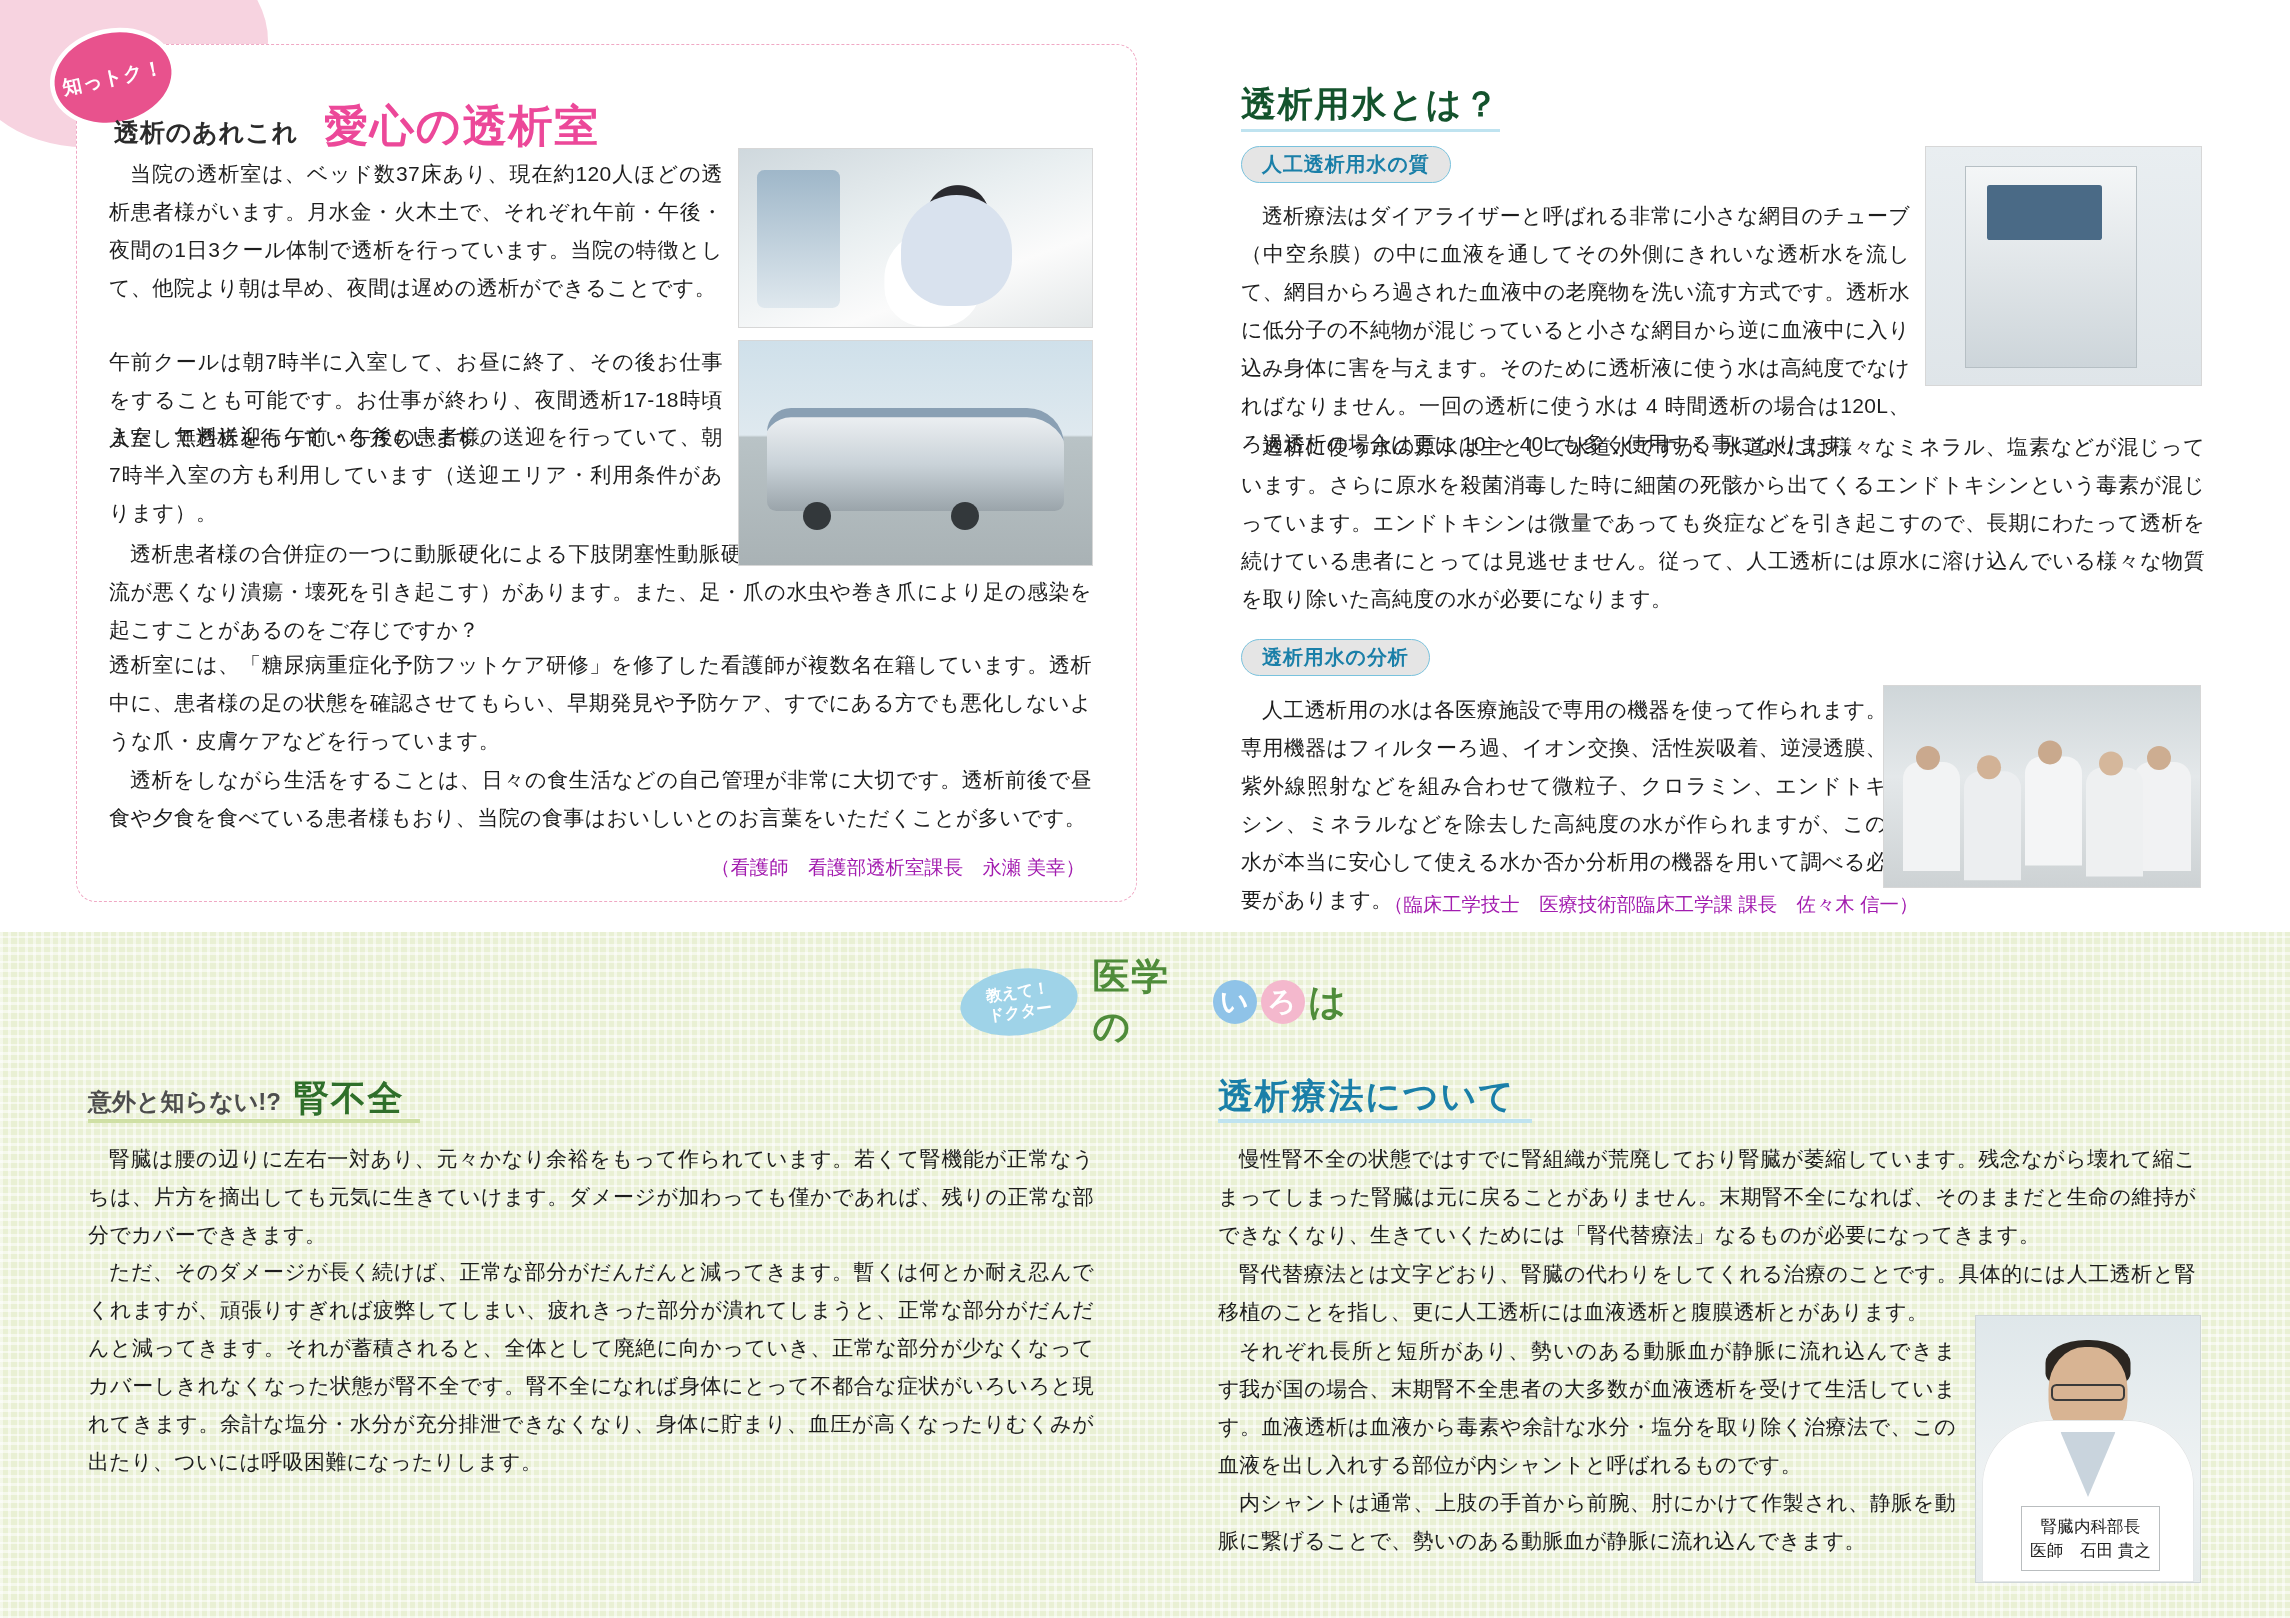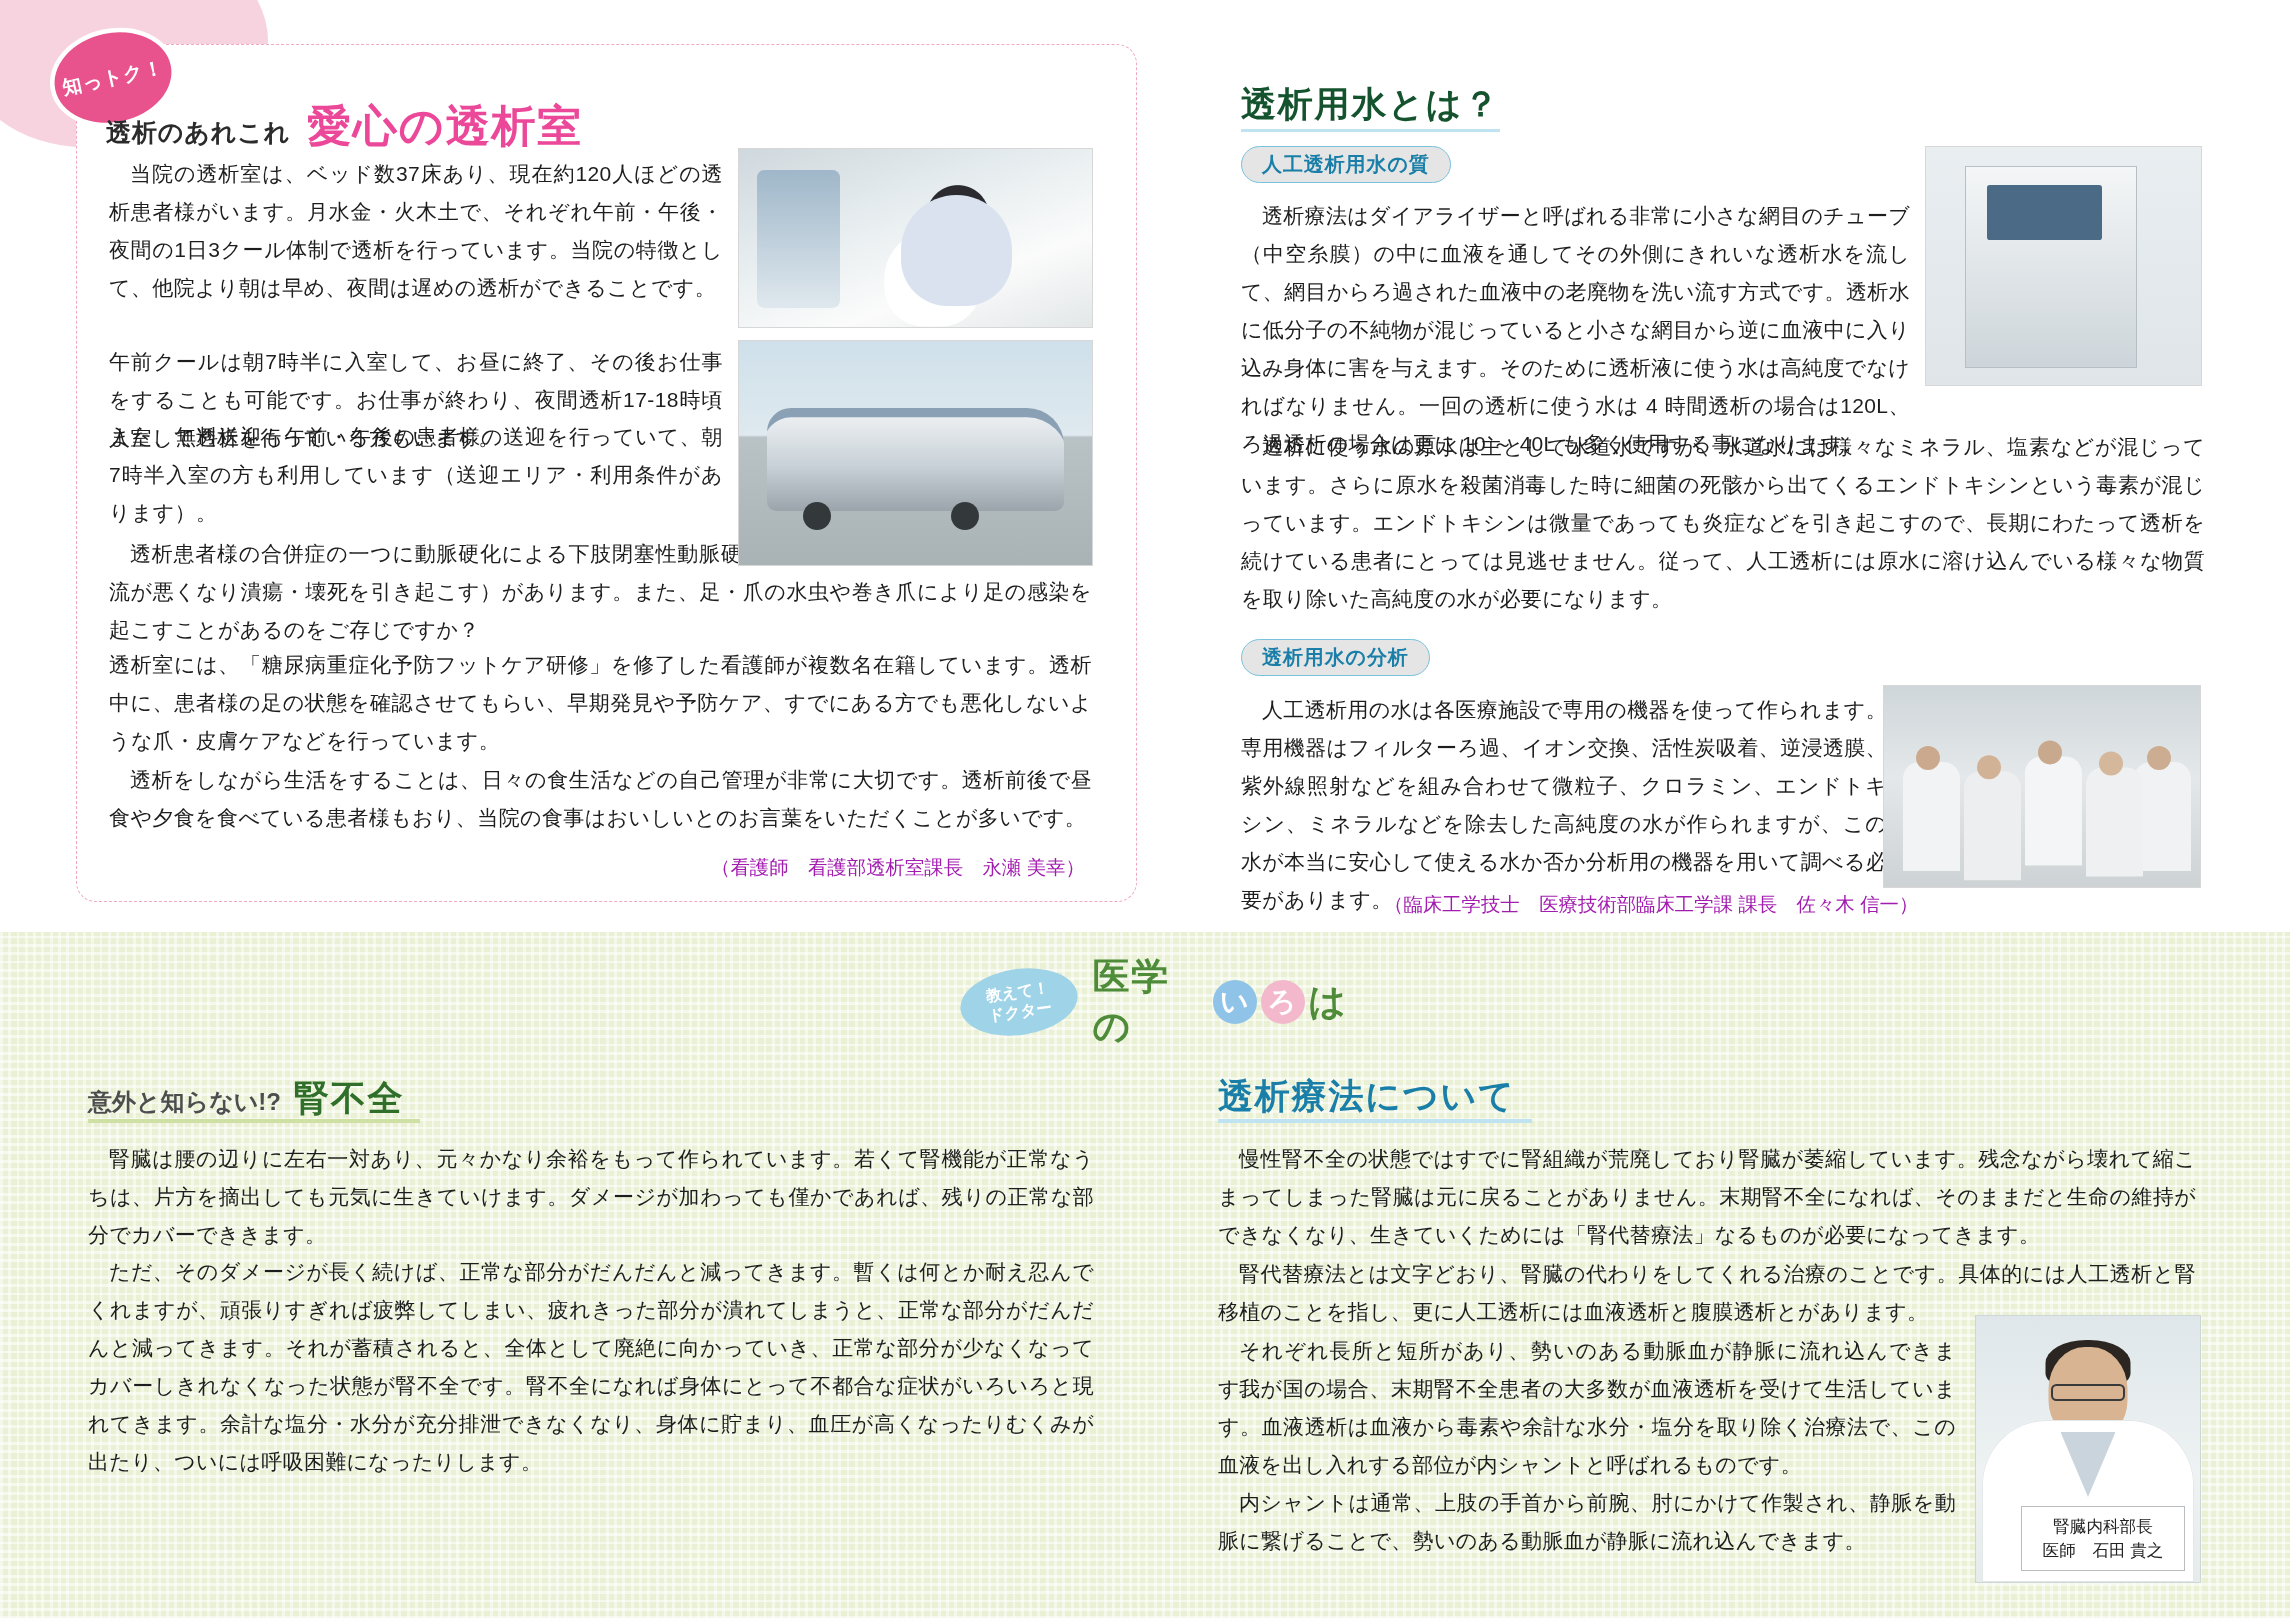--- a/index.html
+++ b/index.html
@@ -27,21 +27,21 @@
     transform: rotate(-12deg);
     display:flex; align-items:center; justify-content:center;
     color:#fff; font-size:19.4px; font-weight:bold; letter-spacing:0.9px;
     box-shadow:0 0 0 4.6px #ffffff;
   }
 
   .left-card {
     position:absolute; left:76px; top:44px; width:1061px; height:858px;
     background:#ffffff; border:1.8px dashed #f0a8c4; border-radius:20px;
   }
-  .card-title-row { position:absolute; left:106px; top:97px; display:flex; align-items:baseline; gap:17px; }
+  .card-title-row { position:absolute; left:114px; top:97px; display:flex; align-items:baseline; gap:26px; }
   .card-sub { font-size:25px; font-weight:bold; color:#2b2b2b; letter-spacing:0.9px; }
   .card-main { font-size:44px; font-weight:bold; color:#ec4899; letter-spacing:1.8px; }
 
   .ltext { position:absolute; color:#1d1d1d; font-size:21px; line-height:38px; letter-spacing:0.4px; text-align:justify; }
   .indent { text-indent:1em; }
 
   .photo { position:absolute; border:0.9px solid #d7d7d7; overflow:hidden; }
 
   
   .ph1 { left:738px; top:148px; width:355px; height:180px;
@@ -146,21 +146,21 @@
 
   
   .doc-photo { position:absolute; left:1975px; top:1315px; width:226px; height:268px;
     background:linear-gradient(180deg,#dfe7ea 0%,#eef2f3 60%,#e6ebec 100%); border:0.9px solid #cfd6d8; overflow:hidden; }
   .doc-photo .head { position:absolute; left:50%; top:31px; transform:translateX(-50%); width:79px; height:92px; background:#d8b493; border-radius:46% 46% 42% 42%; }
   .doc-photo .hair { position:absolute; left:50%; top:24px; transform:translateX(-50%); width:85px; height:48px; background:#2b2621; border-radius:48% 48% 30% 30%; }
   .doc-photo .glasses { position:absolute; left:50%; top:68px; transform:translateX(-50%); width:74px; height:16.6px; border:2.8px solid #3a3a3a; border-radius:5.5px; }
   .doc-photo .coat { position:absolute; left:50%; bottom:0; transform:translateX(-50%); width:212px; height:162px; background:#ffffff; border-radius:65px 65px 0 0; box-shadow: inset 0 0 0 0.9px #e3e6e7; }
   .doc-photo .collar { position:absolute; left:50%; bottom:85px; transform:translateX(-50%); width:55px; height:65px; background:#c9d4dd; clip-path:polygon(50% 100%,0 0,100% 0); }
   .name-plate {
-    position:absolute; left:2021px; top:1506px; width:164px; height:65px;
+    position:absolute; left:2021px; top:1506px; width:139px; height:65px;
     background:#ffffff; border:0.9px solid #b9bdbf;
     display:flex; flex-direction:column; align-items:center; justify-content:center;
     font-size:16.6px; color:#222; line-height:24px;
   }
 </style>
 </head>
 <body>
 
 <div class="page">
 

